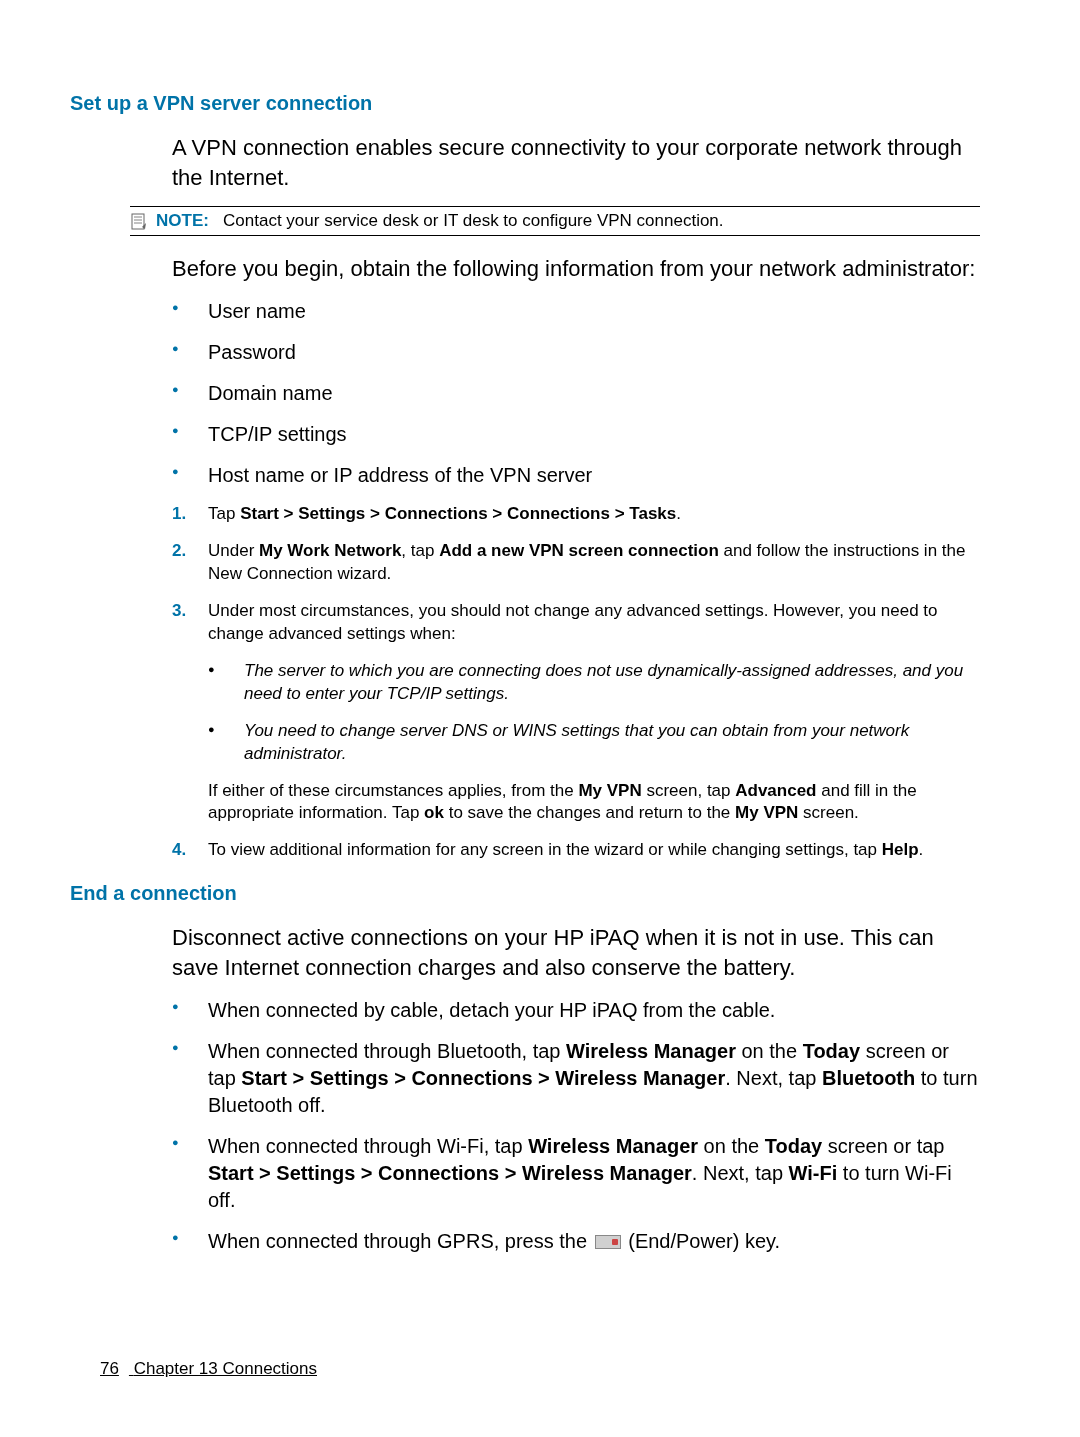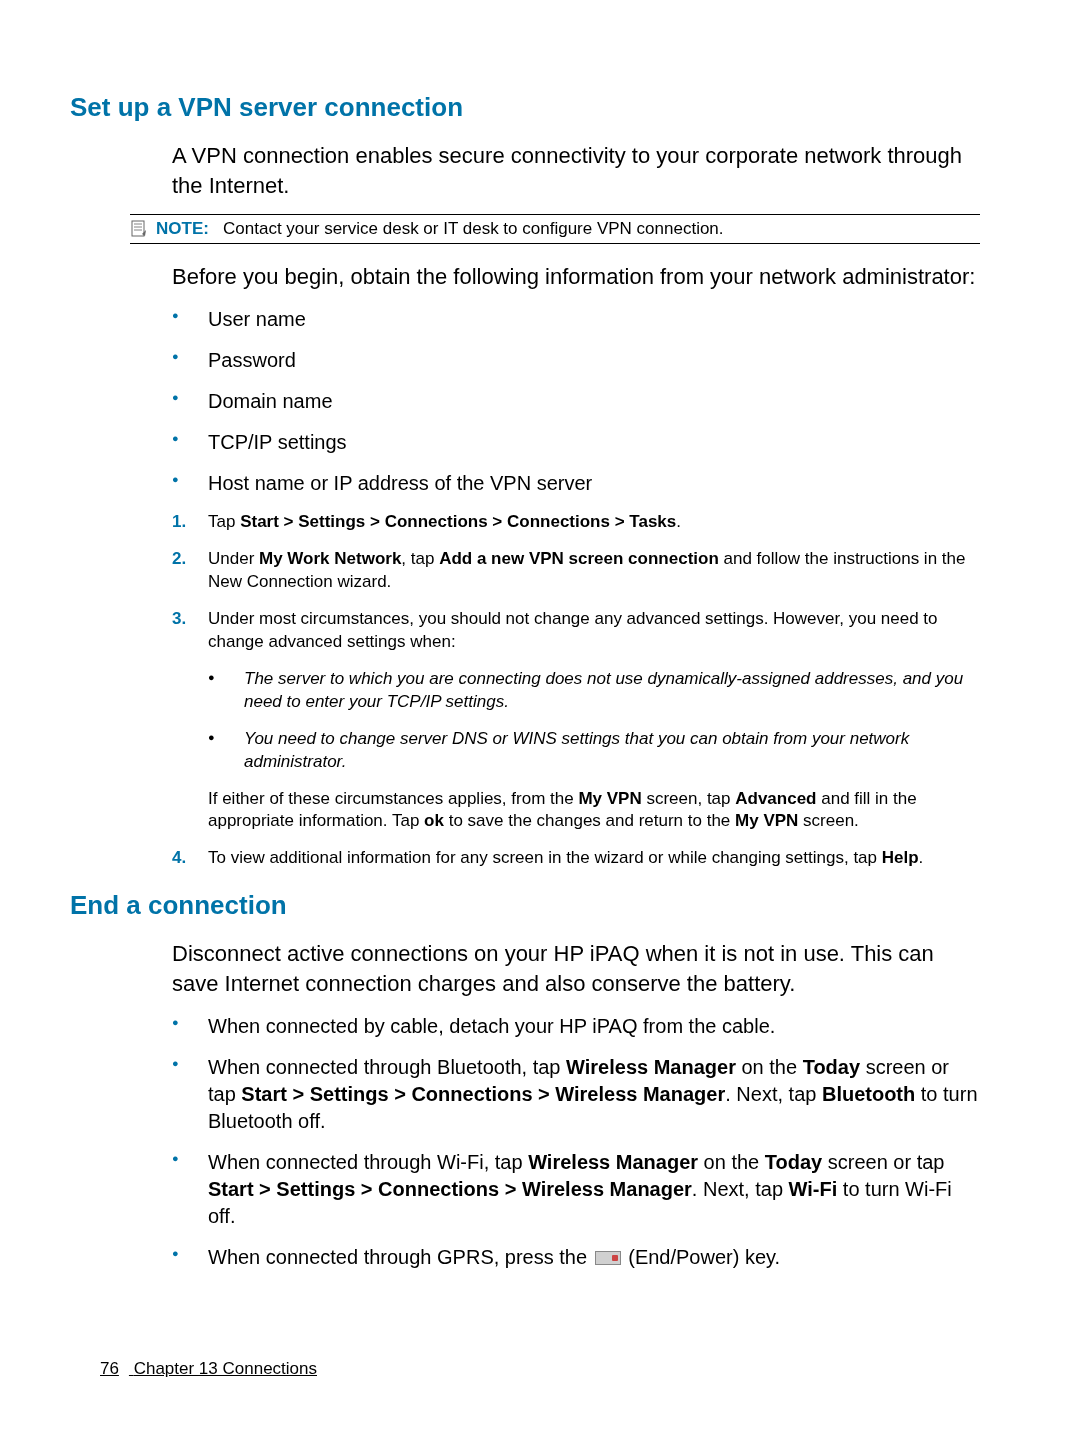--- a/index.html
+++ b/index.html
@@ -13,42 +13,42 @@
       background: #ffffff;
       font-family: Arial, Helvetica, sans-serif;
       position: relative;
       padding: 92px 100px 60px 100px;
     }
     .content {
       width: 100%;
     }
     h2.section-heading {
       color: #0073a8;
-      font-size: 26px;
+      font-size: 20px;
       font-weight: bold;
       margin-bottom: 18px;
       margin-left: -30px;
     }
     .indented {
       margin-left: 72px;
     }
     .body-text {
       font-size: 22px;
       color: #000;
       line-height: 1.35;
       margin-bottom: 14px;
     }
     .note-box {
       border-top: 1px solid #000;
       border-bottom: 1px solid #000;
       padding: 4px 0;
       margin-bottom: 18px;
       margin-left: 30px;
       display: flex;
-      align-items: flex-start;
+      align-items: center;
       gap: 8px;
     }
     .note-icon {
       display: inline-block;
       width: 18px;
       height: 18px;
       flex-shrink: 0;
       margin-top: 1px;
     }
     .note-text {

